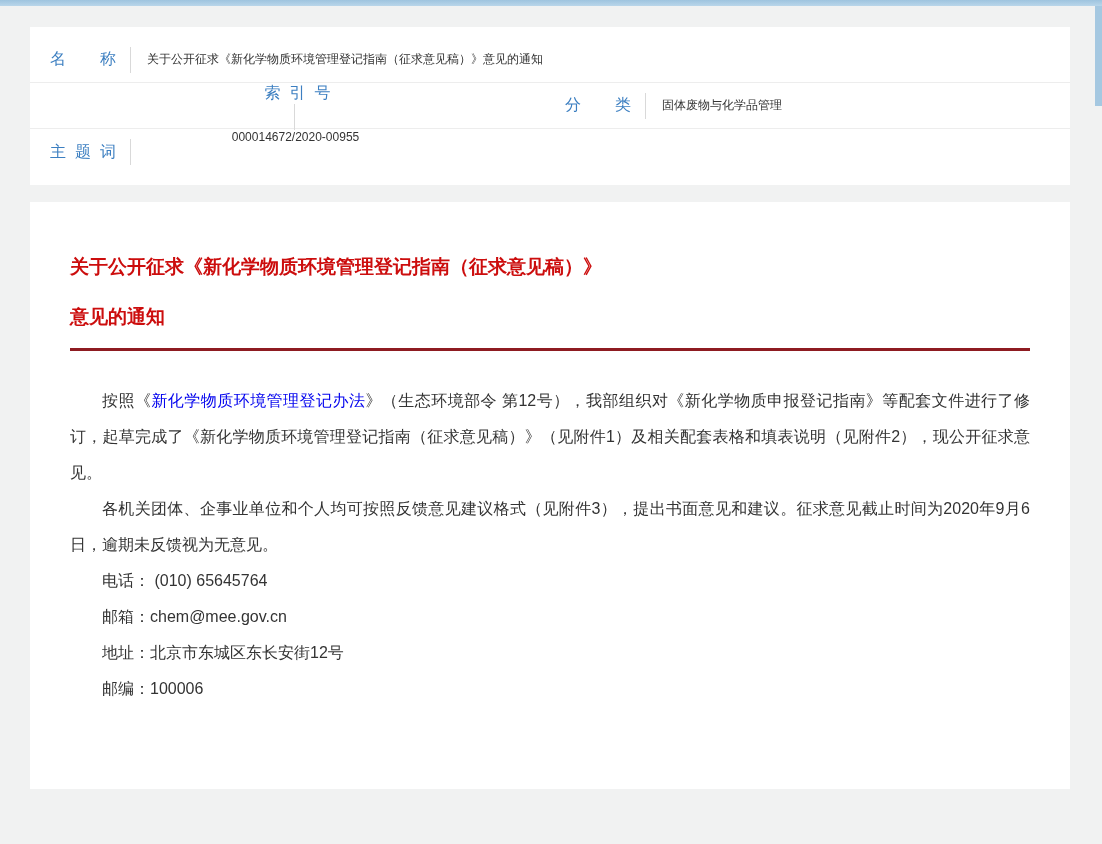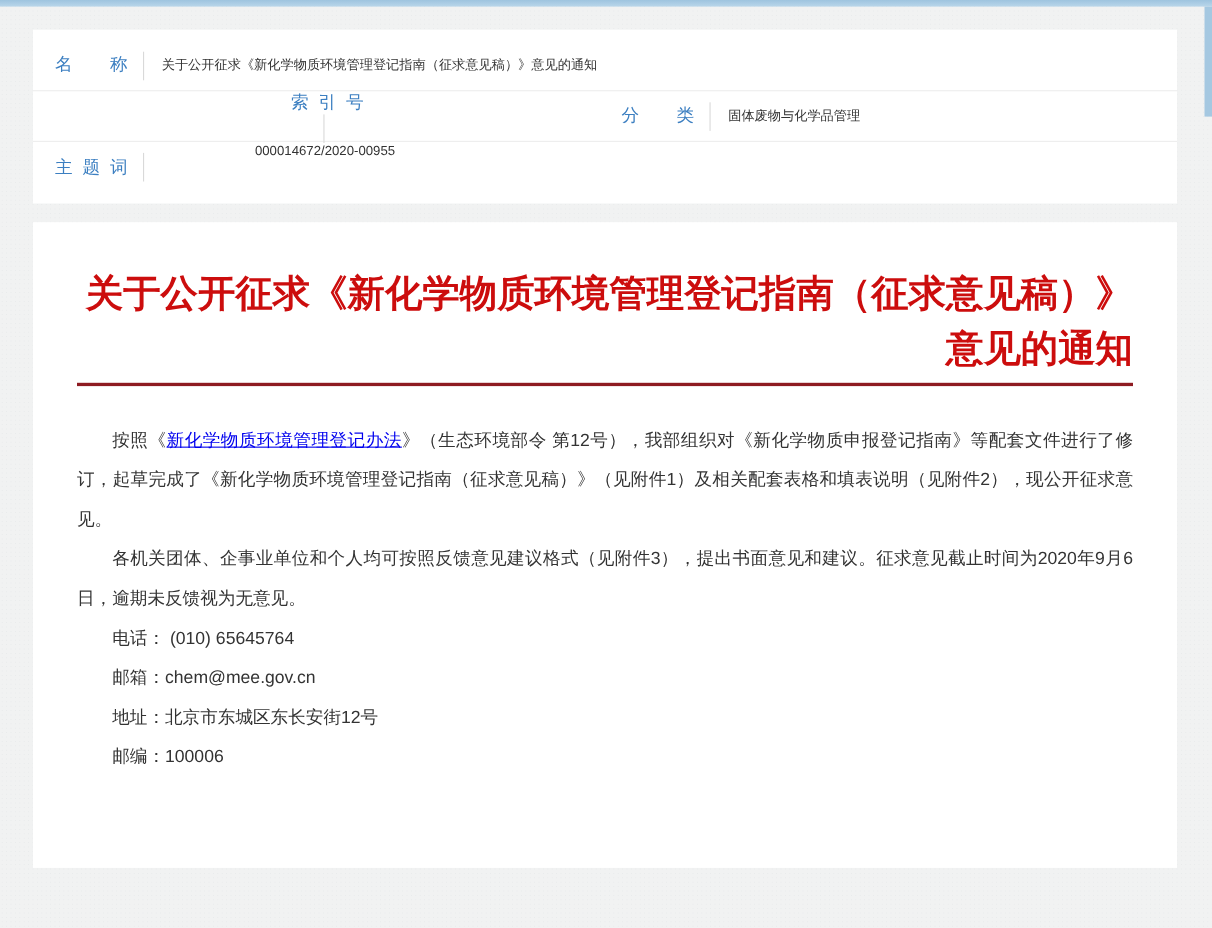--- a/index.html
+++ b/index.html
@@ -65,42 +65,41 @@
     color: #333333;
     white-space: nowrap;
   }
   
   .doc-card {
     margin-top: 17px;
     min-height: 587px;
     padding: 40px 40px 30px 40px;
   }
   .doc-title {
-    text-align: right;
-    font-size: 34px;
+    text-align: left;
+    font-size: 19px;
     font-weight: bold;
     color: #cc0d0d;
     line-height: 50px;
   }
   .title-divider {
     height: 3px;
     background: #8e1b21;
     margin-top: 6px;
   }
   .doc-content { margin-top: 32px; }
   .doc-content p {
     font-size: 16px;
     color: #333333;
     line-height: 36px;
     text-align: justify;
     text-indent: 2em;
   }
   .doc-link {
     color: #0000ee;
-    text-decoration: underline;
     cursor: pointer;
   }
 </style>
 </head>
 <body>
 
 <div class="topbar"></div>
 <div class="scroll-thumb"></div>
 
 <div class="card meta-card">

